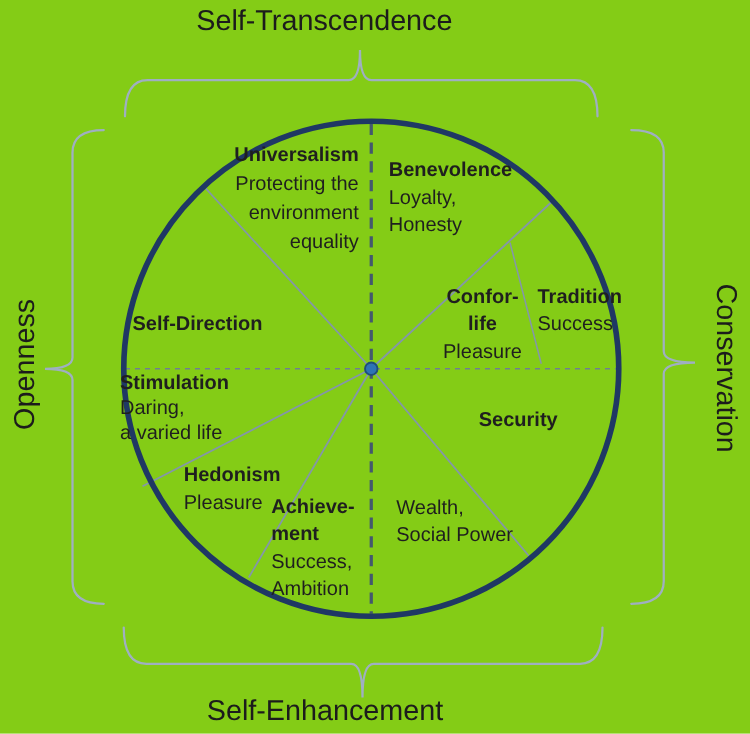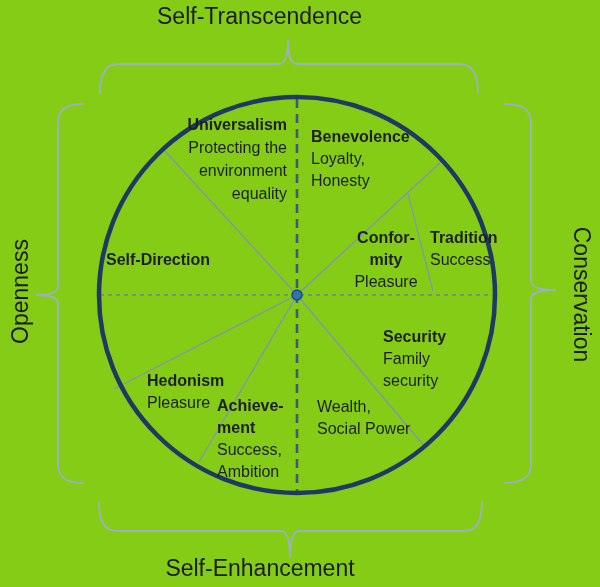--- a/index.html
+++ b/index.html
@@ -81,50 +81,53 @@
 
   <div class="sector sec-universalism">
     <div class="s-name">Universalism</div>
     <div class="s-desc">Protecting the
 environment
 equality</div>
   </div>
 
   <div class="sector sec-conformity">
     <div class="s-name">Confor-
-mity</div>
+life</div>
     <div class="s-desc">Pleasure</div>
   </div>
 
   <div class="sector sec-tradition">
     <div class="s-name">Tradition</div>
     <div class="s-desc">Success</div>
   </div>
 
   <div class="sector sec-security">
     <div class="s-name">Security</div>
-    <div class="s-desc">Family
-security</div>
   </div>
 
   <div class="sector sec-power">
     <div class="s-desc">Wealth,
 Social Power</div>
   </div>
 
   <div class="sector sec-achievement">
     <div class="s-name">Achieve-
 ment</div>
     <div class="s-desc">Success,
 Ambition</div>
   </div>
 
   <div class="sector sec-hedonism">
     <div class="s-name">Hedonism</div>
     <div class="s-desc">Pleasure</div>
   </div>
 
+  <div class="sector sec-stimulation">
+    <div class="s-name">Stimulation</div>
+    <div class="s-desc">Daring,
+a varied life</div>
+  </div>
 
   <div class="sector sec-selfdirection">
     <div class="s-name">Self-Direction</div>
   </div>
 
 </div>
 
 </body></html>

